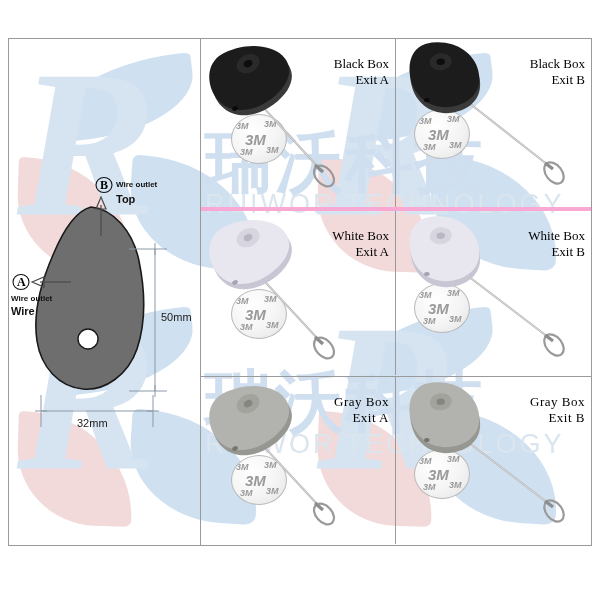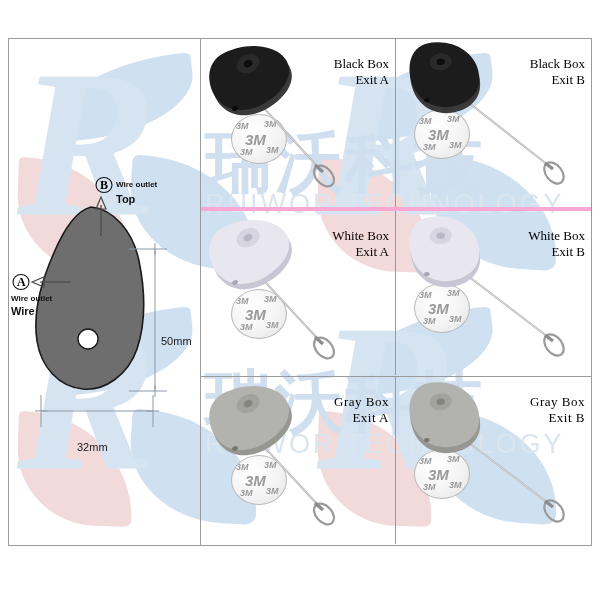--- a/index.html
+++ b/index.html
@@ -193,21 +193,20 @@
     left: 0; top: 0;
     width: 191px; height: 506px;
   }
   #draw svg { position: absolute; left: 0; top: 0; }
   .dim-text {
     position: absolute;
     font-family: "Liberation Sans", sans-serif;
     font-size: 11px;
     color: #1a1a1a;
     white-space: nowrap;
-    margin-top: 24px;
   }
   .ann-letter {
     position: absolute;
     font-family: "Liberation Serif", serif;
     font-size: 12px;
     font-weight: bold;
     color: #000;
   }
   .ann-small {
     position: absolute;

